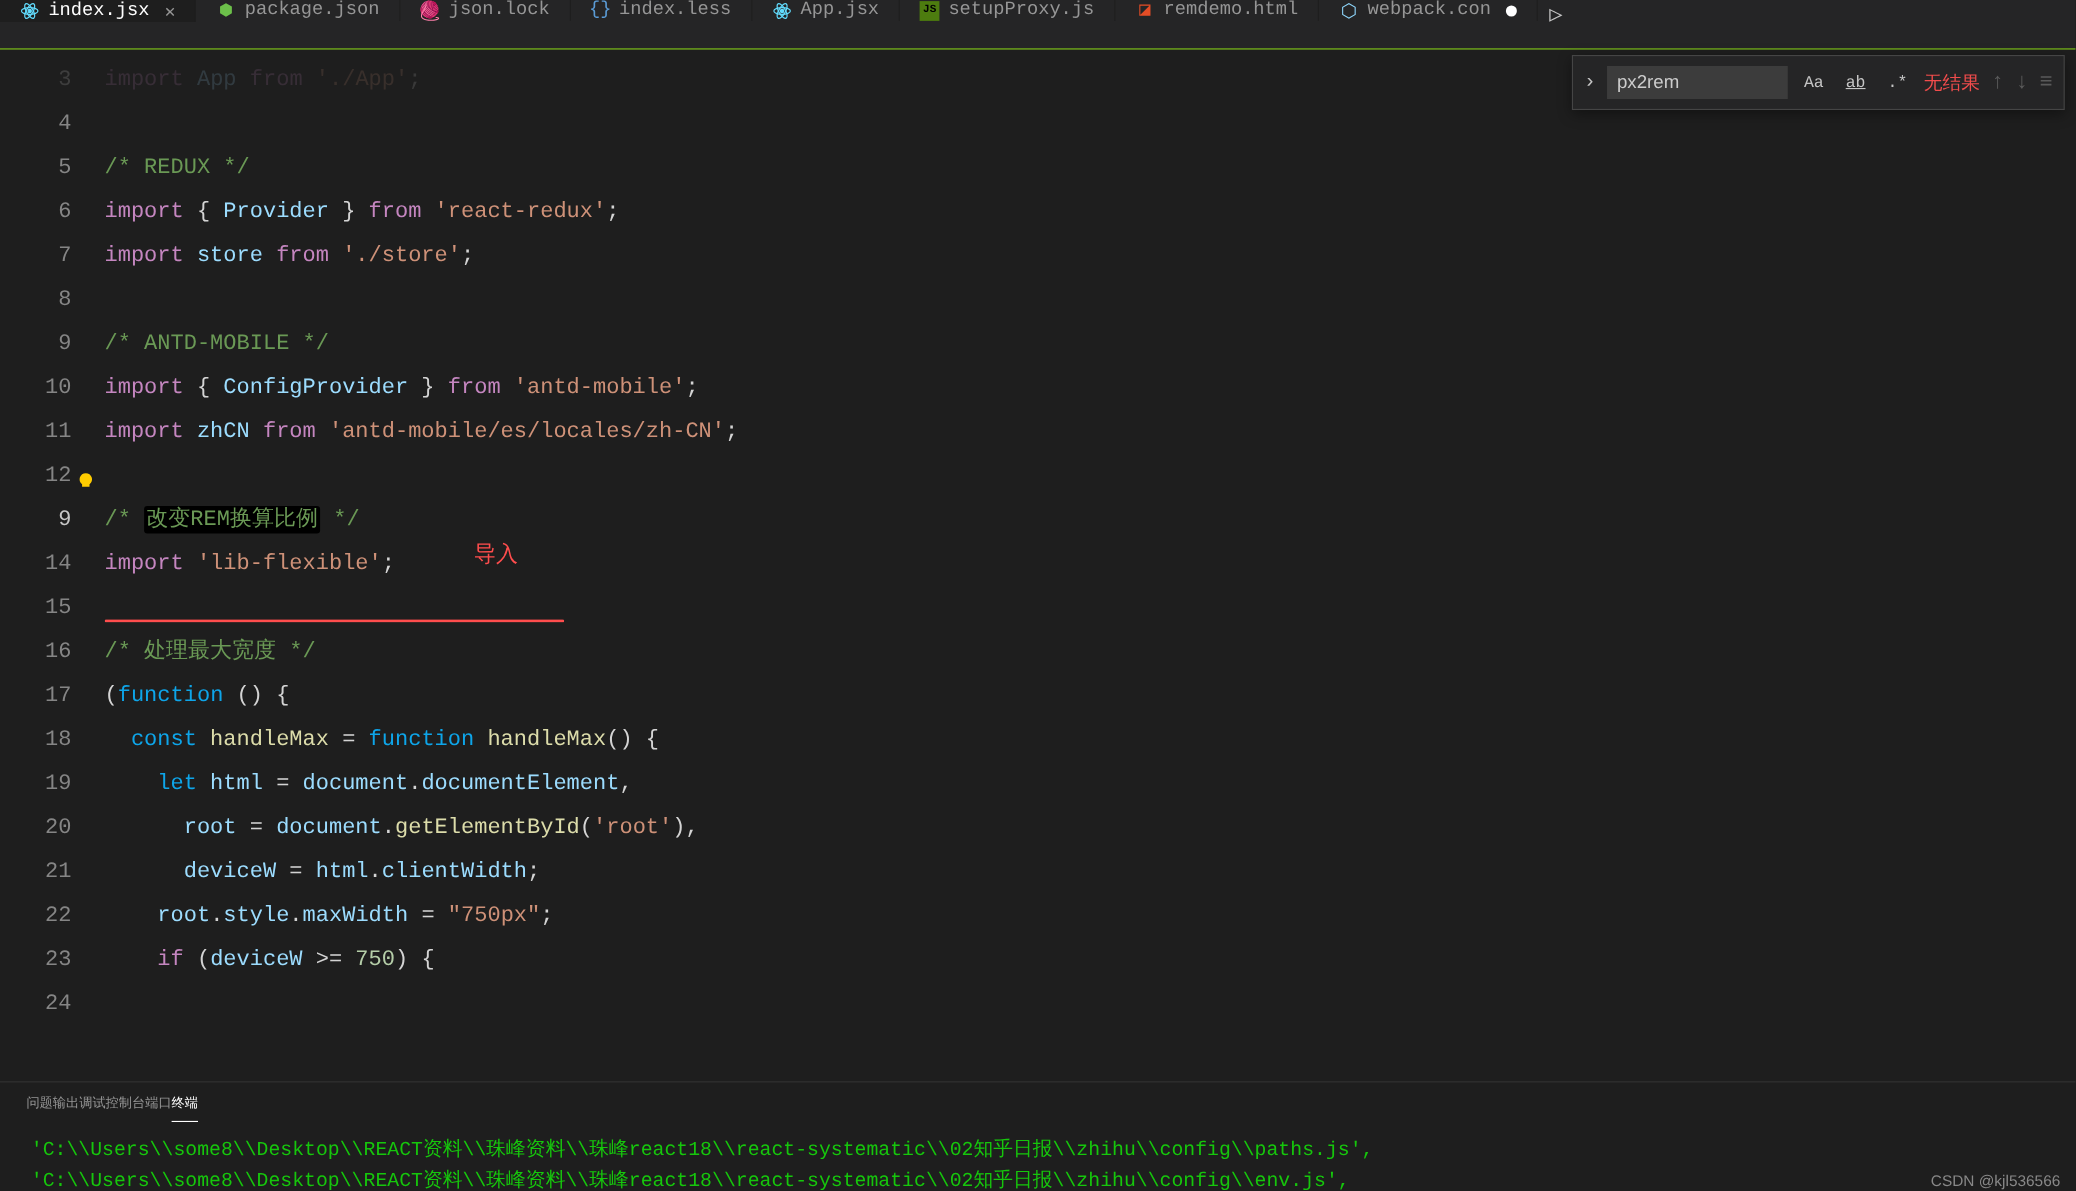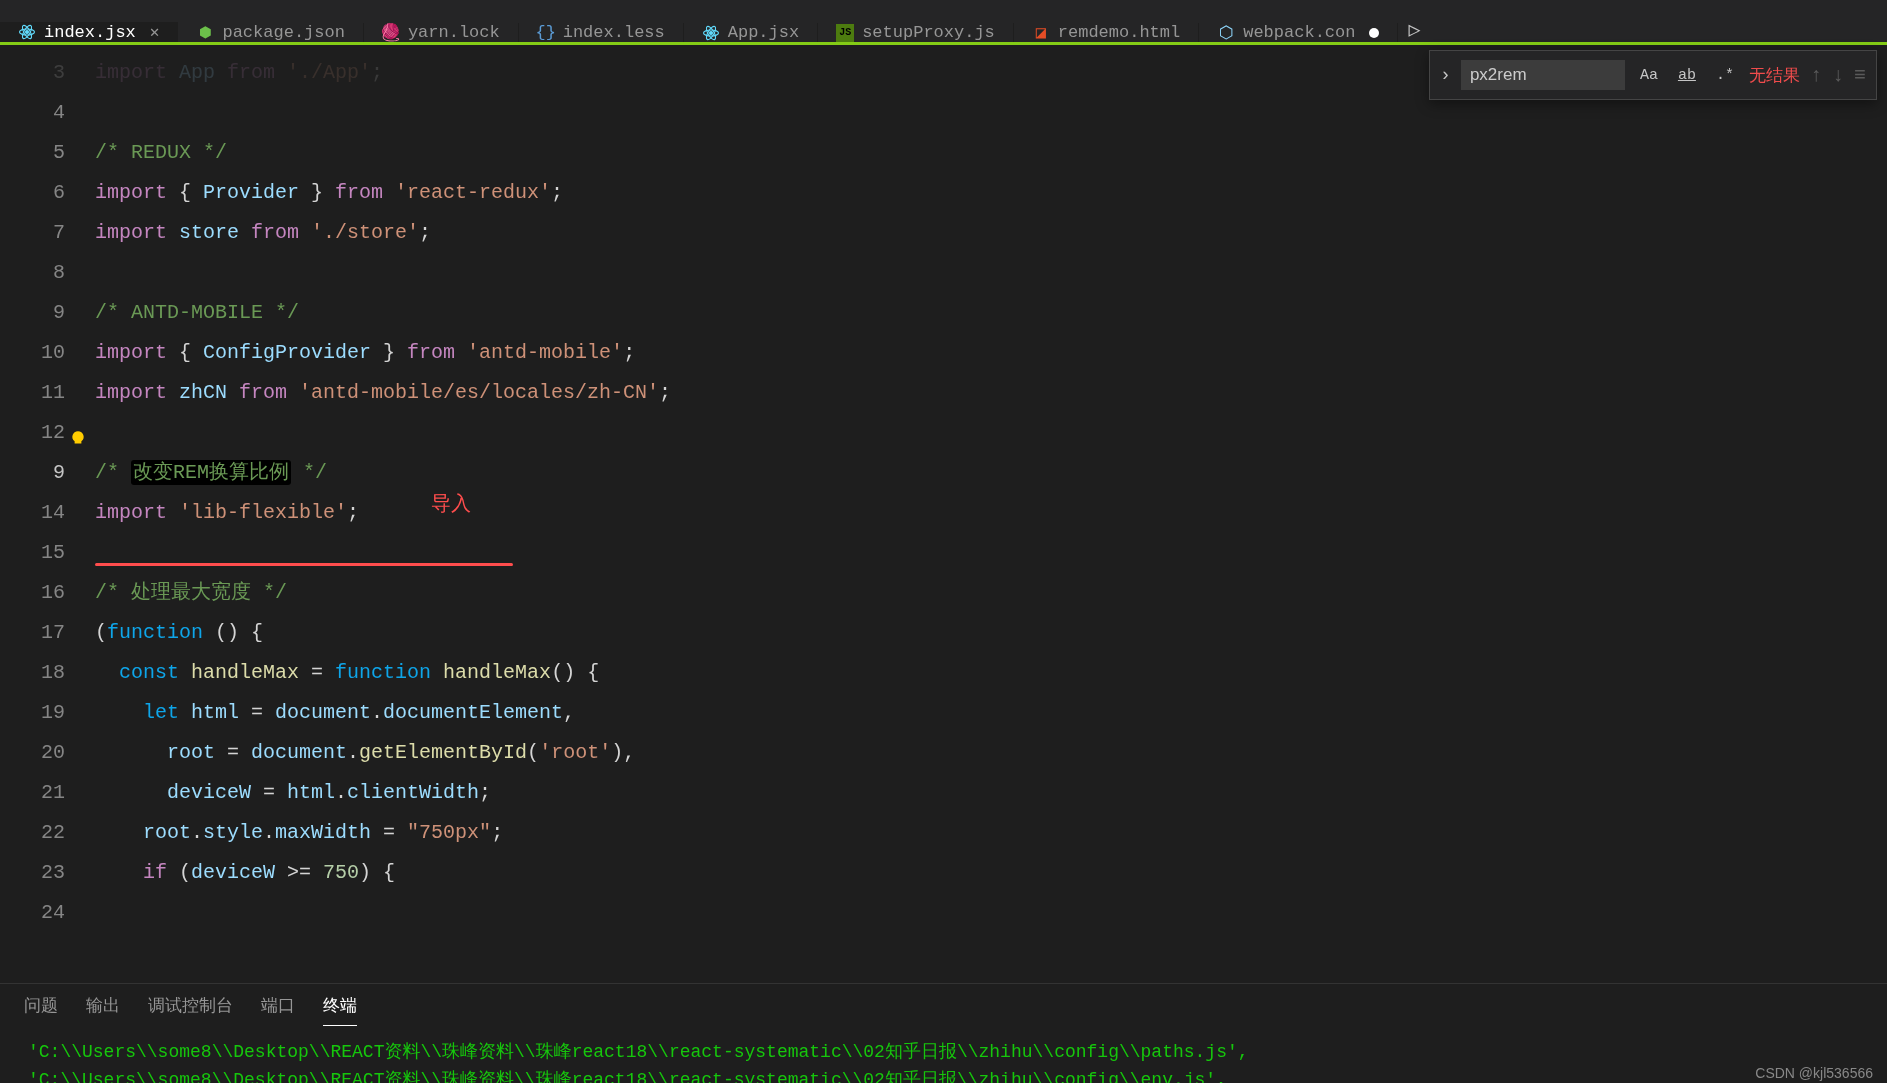--- a/index.html
+++ b/index.html
@@ -1,17 +1,17 @@
 <!DOCTYPE html>
 <html><head>
 <meta charset="utf-8">
 <style>
 *{margin:0;padding:0;box-sizing:border-box}
 body{background:#1e1e1e;color:#d4d4d4;font-family:Consolas,'Courier New',monospace;font-size:20px;width:1887px;height:1083px;overflow:hidden;position:relative}
-.tabs{display:flex;height:45px;background:#252526;align-items:flex-end;border-bottom:3px solid #84cc16}
+.tabs{display:flex;height:45px;background:#252526;align-items:flex-start;border-bottom:1px solid #84cc16}
 .tab{display:flex;align-items:center;padding:0 18px;gap:8px;color:#969696;cursor:pointer;font-size:17px;border-right:1px solid #1e1e1e}
 .tab.active{background:#1e1e1e;color:#fff}
 .tab .icon{width:18px;height:18px;display:flex;align-items:center;justify-content:center}
 .tab .close{margin-left:6px;color:#969696;font-size:16px}
 .tab .dot{width:10px;height:10px;background:#fff;border-radius:50%;margin-left:6px}
 .icon-react svg{color:#61dafb}
 .icon-npm{color:#6cc04a;font-weight:bold;font-size:14px}
 .icon-yarn{color:#368fb9}
 .icon-less{color:#5b9bd5}
 .icon-js{background:#4d7c0f;color:#000;font-size:10px;font-weight:bold;padding:1px 2px}
@@ -35,21 +35,21 @@
 .hl{background:#000000;border-radius:3px;padding:1px 2px}
 .anno{position:absolute;color:#ff4d4d;font-size:20px;pointer-events:none}
 .underline{position:absolute;border-bottom:3px solid #ff4d4d;height:0;border-radius:2px}
 .find{position:absolute;top:50px;right:10px;background:#252526;border:1px solid #454545;box-shadow:0 4px 12px rgba(0,0,0,.4);display:flex;align-items:center;padding:6px 10px;gap:10px;height:50px;z-index:10}
 .find .toggle{color:#c5c5c5;cursor:pointer;font-size:18px}
 .find input{background:#3c3c3c;border:1px solid #3c3c3c;color:#ccc;padding:4px 8px;font-size:17px;width:164px;outline:none}
 .find .opt{color:#c5c5c5;font-size:15px;padding:2px 5px;cursor:pointer}
 .find .result{color:#f14c4c;font-size:17px}
 .find .nav{color:#5a5a5a;font-size:20px;cursor:pointer}
 .panel{position:absolute;bottom:0;left:0;right:0;height:100px;background:#1e1e1e;border-top:1px solid #333}
-.panel-tabs{display:flex;gap:28px;padding:10px 24px 0;font-size:17px}
+.panel-tabs{display:flex;padding:10px 24px 0;font-size:12px}
 .ptab{color:#969696;padding-bottom:8px;cursor:pointer}
 .ptab.active{color:#fff;border-bottom:1px solid #fff}
 .term{padding:12px 28px;font-size:18px;line-height:28px;color:#16c60c;white-space:pre;overflow:hidden}
 .watermark{position:absolute;bottom:2px;right:14px;color:#888;font-size:14px;font-family:sans-serif}
 </style>
 </head>
 <body>
 
 <div class="tabs">
   <div class="tab active">
@@ -63,21 +63,21 @@
       </span>
     <span>index.jsx</span>
     <span class="close">✕</span>
   </div>
   <div class="tab">
     <span class="icon icon-npm">⬢</span>
     <span>package.json</span>
   </div>
   <div class="tab">
     <span class="icon icon-yarn">🧶</span>
-    <span>yarn.lock</span>
+    <span>json.lock</span>
   </div>
   <div class="tab">
     <span class="icon icon-less">{}</span>
     <span>index.less</span>
   </div>
   <div class="tab">
     <span class="icon icon-react">
         <svg viewBox="0 0 24 24" width="18" height="18" fill="none" stroke="currentColor" stroke-width="1.5">
           <circle cx="12" cy="12" r="2" fill="currentColor"></circle>
           <ellipse cx="12" cy="12" rx="10" ry="4"></ellipse>

